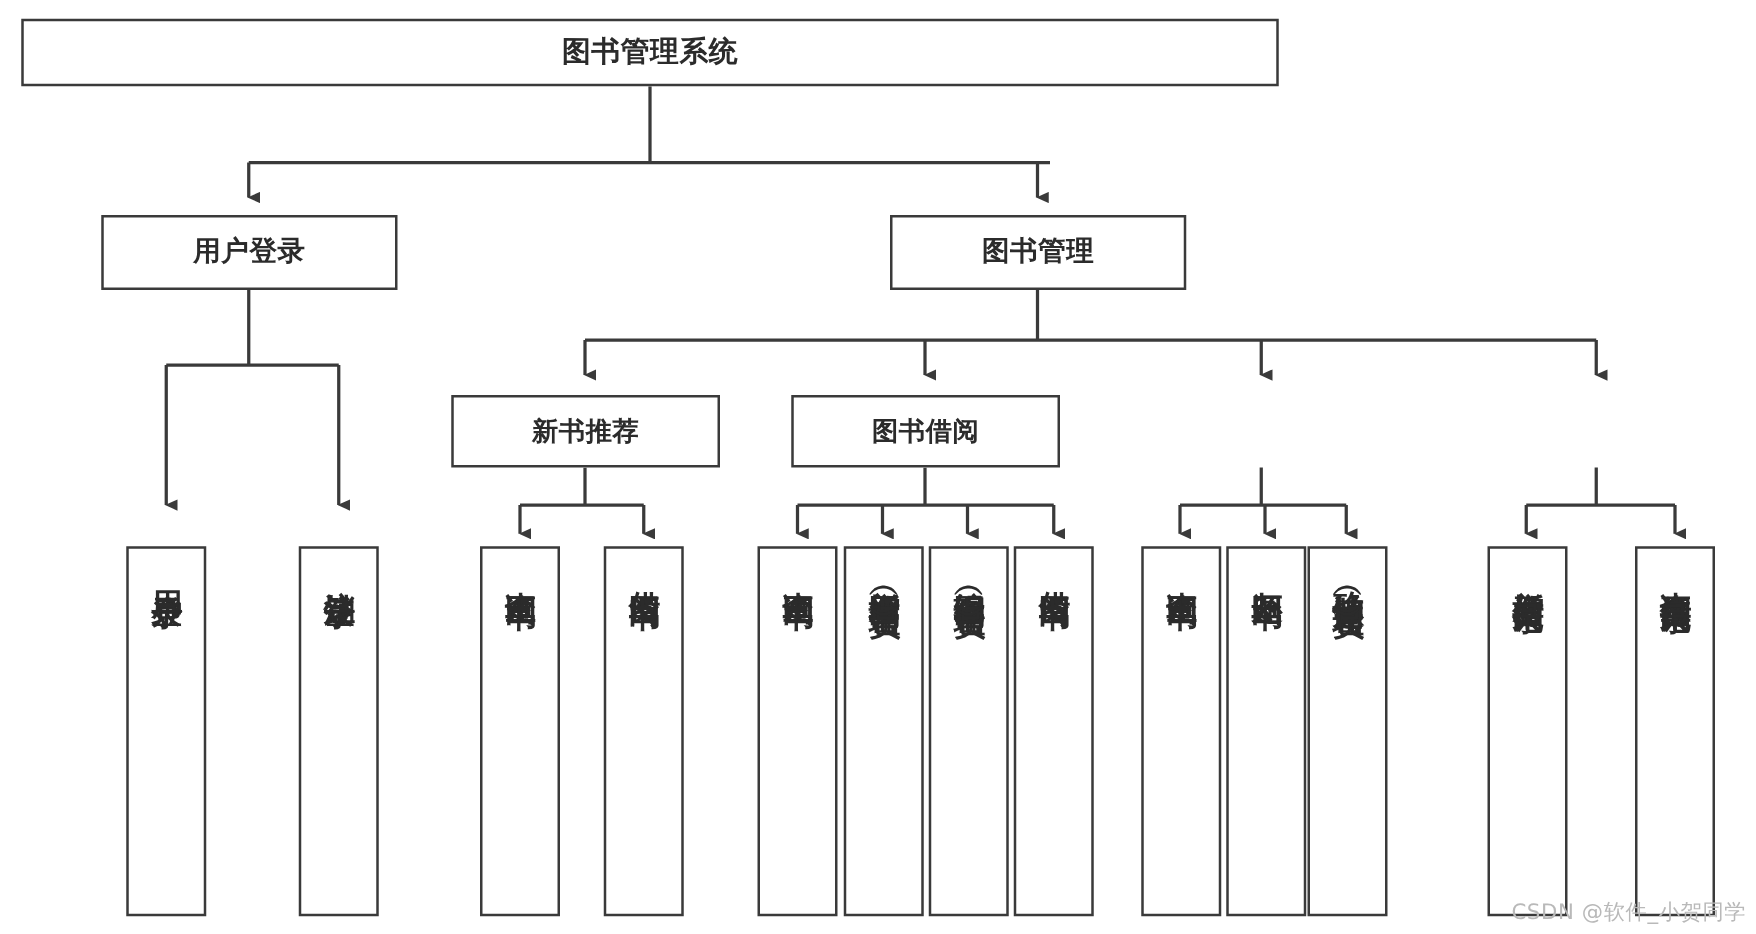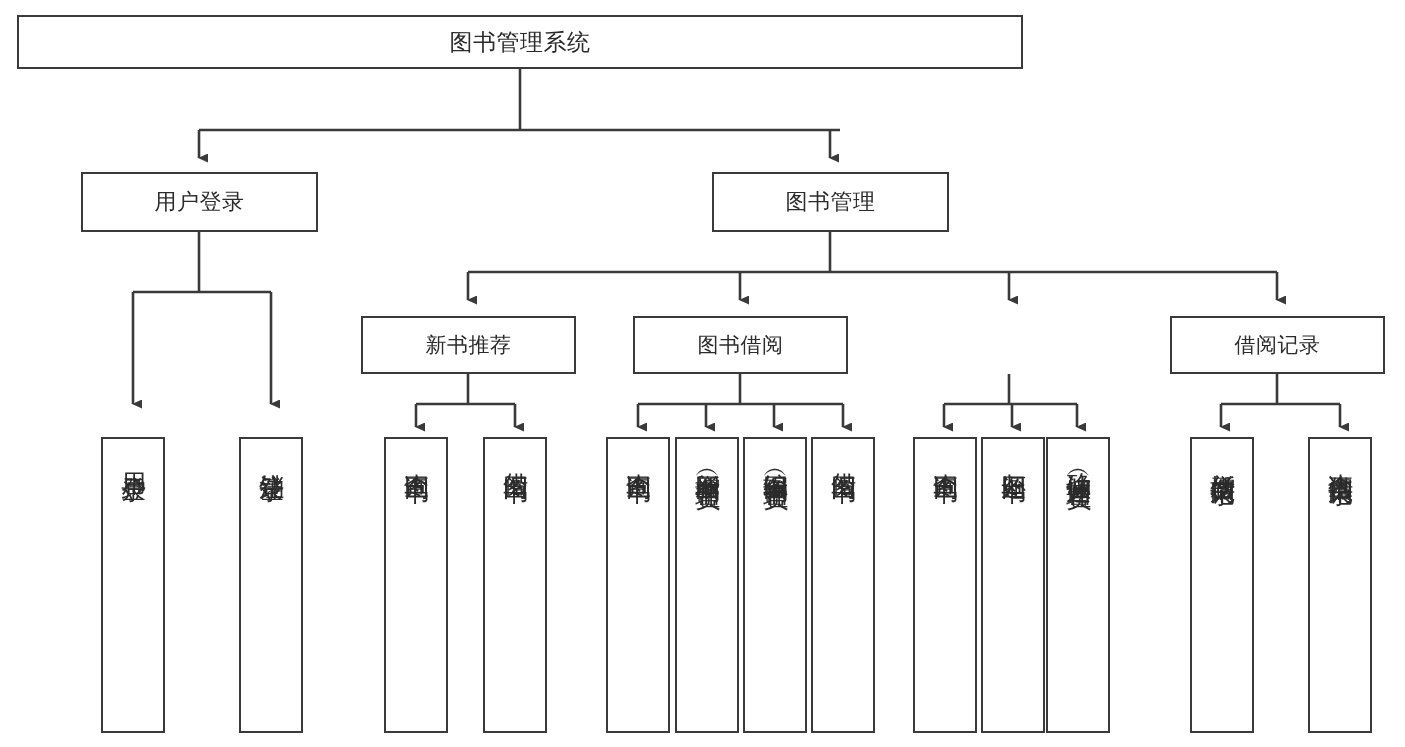--- a/index.html
+++ b/index.html
@@ -34,20 +34,21 @@
     display: flex;
     align-items: center;
     justify-content: center;
     color: #2b2b2b;
   }
   .node-label {
     display: block;
     text-align: center;
     color: #2b2b2b;
     letter-spacing: 0.5px;
+    font-weight: bold;
   }
   
   .node.root {
     left: 17px;
     top: 15px;
     width: 1006px;
     height: 54px;
   }
   .node.root .node-label {
     font-size: 23px;
@@ -156,23 +157,20 @@
 
   <div class="node lvl2" style="left:712px; top:172px; width:237px; height:60px;">
     <span class="node-label">图书管理</span>
   </div>
 
   <div class="node lvl3" style="left:633px; top:316px; width:215px; height:58px;">
     <span class="node-label">图书借阅</span>
   </div>
 
 
-  <div class="node lvl3" style="left:1170px; top:316px; width:215px; height:58px;">
-    <span class="node-label">借阅记录</span>
-  </div>
 
   <div class="node leaf" style="left:101px; top:437px; width:64px; height:296px;">
     <span class="node-label">用户登录</span>
   </div>
 
   <div class="node leaf" style="left:239px; top:437px; width:64px; height:296px;">
     <span class="node-label">注销登录</span>
   </div>
 
   <div class="node leaf" style="left:384px; top:437px; width:64px; height:296px;">
@@ -212,14 +210,15 @@
   </div>
 
   <div class="node leaf" style="left:1190px; top:437px; width:64px; height:296px;">
     <span class="node-label">新增借阅记录</span>
   </div>
 
   <div class="node leaf" style="left:1308px; top:437px; width:64px; height:296px;">
     <span class="node-label">查询借阅记录</span>
   </div>
 
+  <div class="watermark">CSDN @软件_小贺同学</div>
 
 </div>
 
 </body></html>

